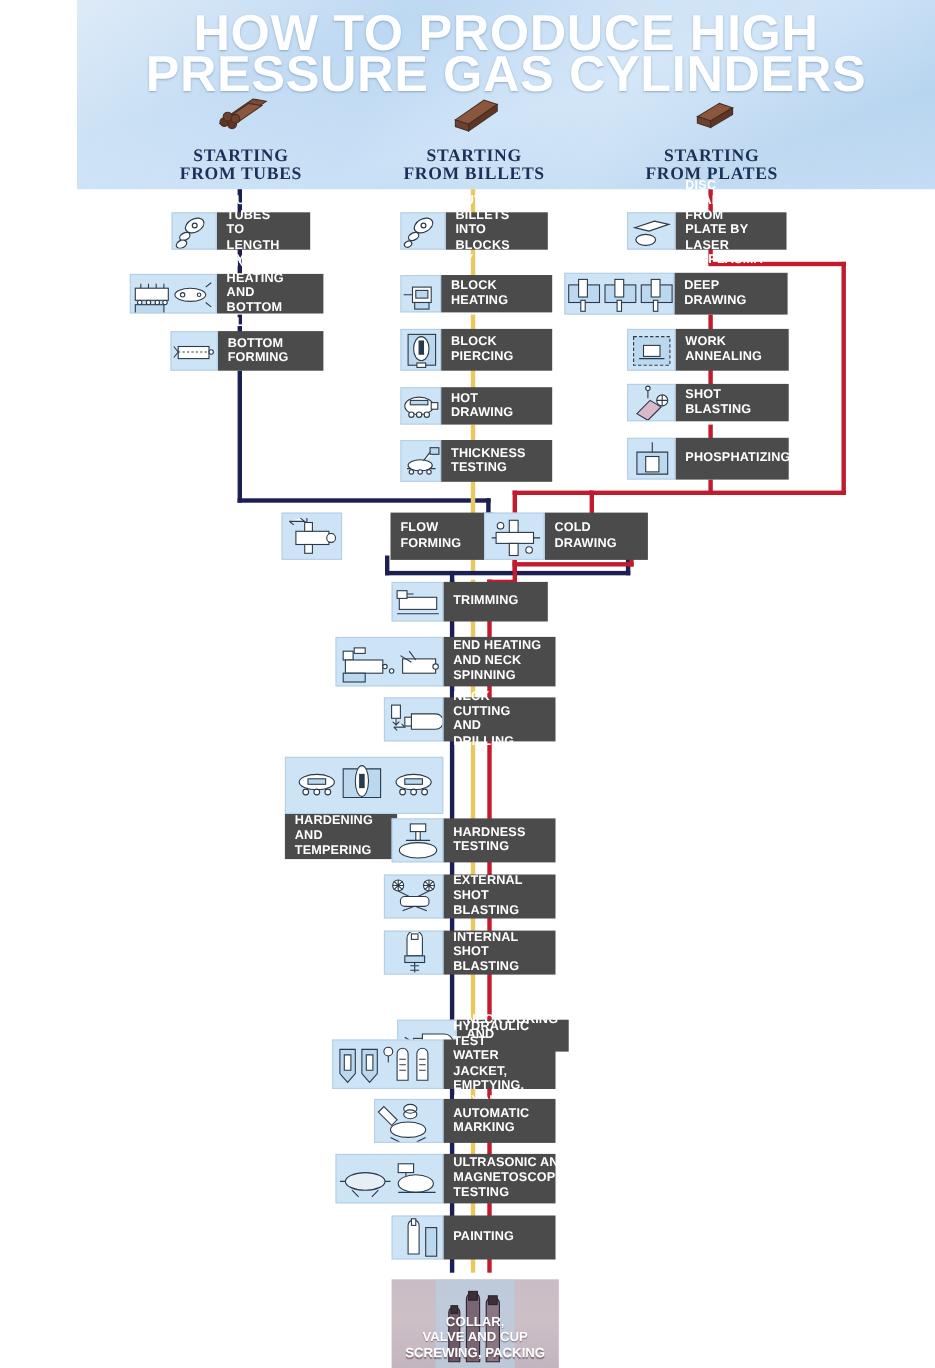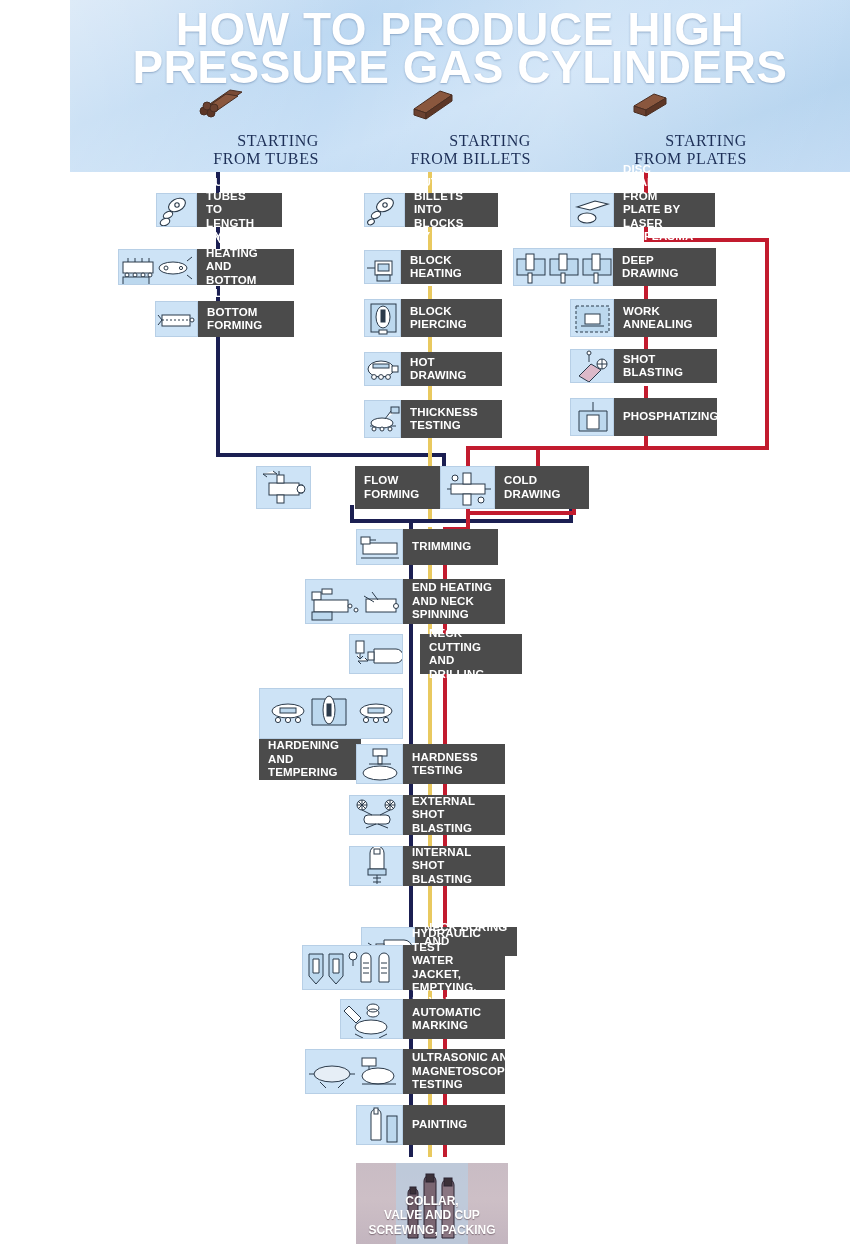--- a/index.html
+++ b/index.html
@@ -9,22 +9,22 @@
   
   #banner{position:absolute;left:70px;top:0;width:780px;height:172px;
     background:linear-gradient(160deg,#cfe2f5 0%,#bcd8f2 28%,#c9e0f6 55%,#b6d4ef 80%,#c4dcf4 100%);
     overflow:hidden;}
   #banner:after{content:"";position:absolute;inset:0;
     background:linear-gradient(110deg,rgba(255,255,255,.30) 0%,rgba(255,255,255,0) 35%,rgba(255,255,255,.22) 62%,rgba(255,255,255,0) 100%);}
   #banner-title{position:absolute;left:0;top:10px;width:780px;text-align:center;
     color:#ffffff;font-size:46px;line-height:38px;font-weight:700;letter-spacing:.5px;
     text-shadow:0 1px 2px rgba(90,120,160,.55);z-index:3;}
   .start-col{position:absolute;top:82px;width:200px;text-align:center;z-index:3;}
-  .start-label{color:#1d2f57;font-family:"Liberation Serif",serif;font-weight:400;
-    font-size:13.5px;line-height:17px;letter-spacing:.6px;text-align:right;}
+  .start-label{color:#1d2f57;font-family:"Liberation Serif",serif;font-weight:700;
+    font-size:13.5px;line-height:17px;letter-spacing:.6px;}
   .start-label .big{font-size:16px;}
   .billet-ico{margin:0 auto 6px auto;}
 
   
   .ln{position:absolute;z-index:1;}
   .navy{background:#1b1f52;}
   .gold{background:#e9c95f;}
   .red{background:#c21b2e;}
 
   
@@ -421,21 +421,21 @@
     <svg width="54" height="40" viewBox="0 0 54 40">
         <g stroke="#2b3a4a" stroke-width="1" fill="#fff">
       <rect x="6" y="6" width="8" height="12"></rect>
           <path d="M10 18 v6 l-3 -3 M10 24 l3 -3"></path>
       <path d="M24 14 h22 a6 6 0 0 1 0 14 h-22 z"></path>
           <rect x="18" y="17" width="6" height="8"></rect>
       <path d="M8 26 h10 l-3 -3 M8 26 l3 3"></path>
     </g>
       </svg>
   </div>
-  <div class="lbl" style="width:102px;margin-left:17px;">NECK CUTTING
+  <div class="lbl" style="width:102px;">NECK CUTTING
 AND DRILLING</div>
 </div>
 
 <div class="row" style="left:259px;top:688px;height:45px;flex-direction:column;">
   <div class="ico" style="width:144px;">
     <svg width="144" height="45" viewBox="0 0 144 45">
         <g stroke="#2b3a4a" stroke-width="1" fill="#fff">
       <ellipse cx="28" cy="22" rx="16" ry="7"></ellipse>
           <rect x="20" y="19" width="16" height="5" fill="#bcd8ee"></rect>
       <circle cx="18" cy="31" r="2.6"></circle>

